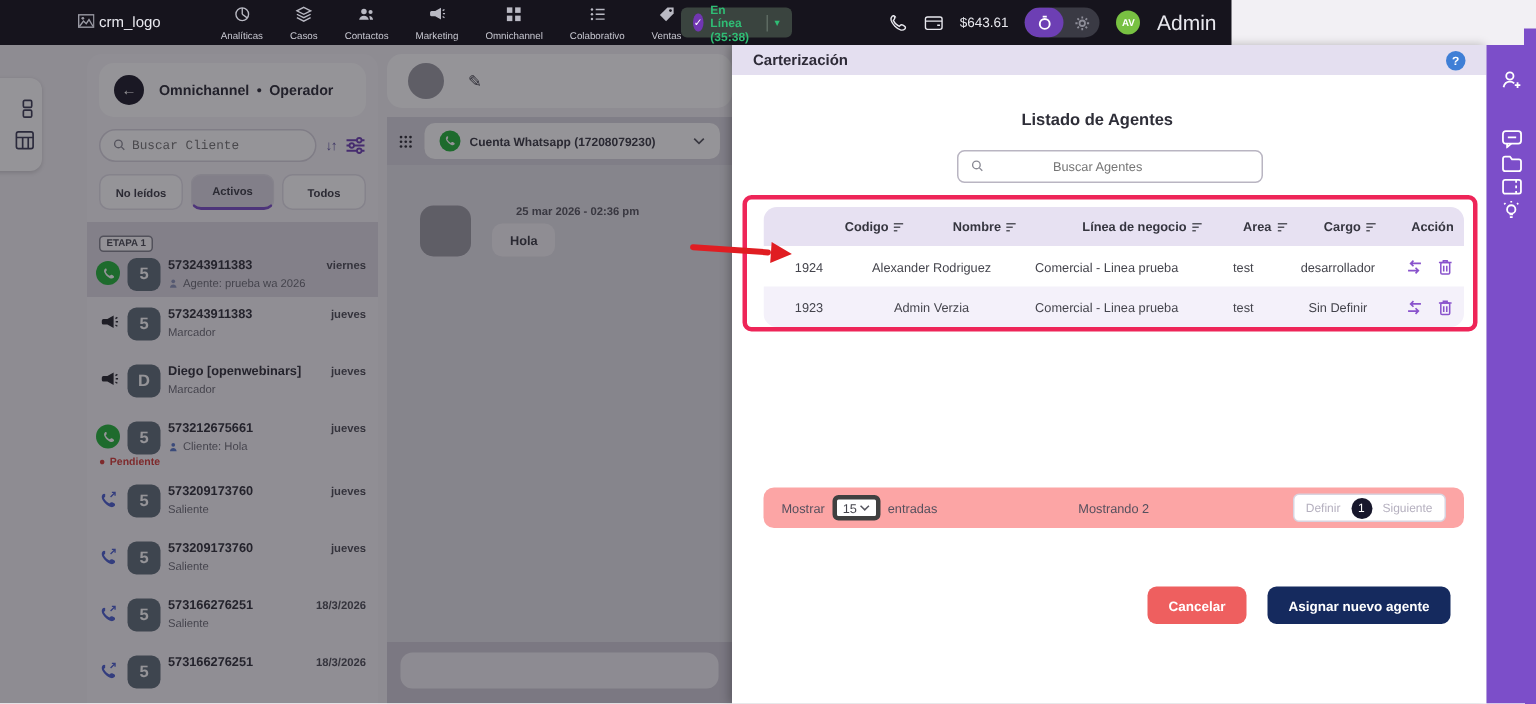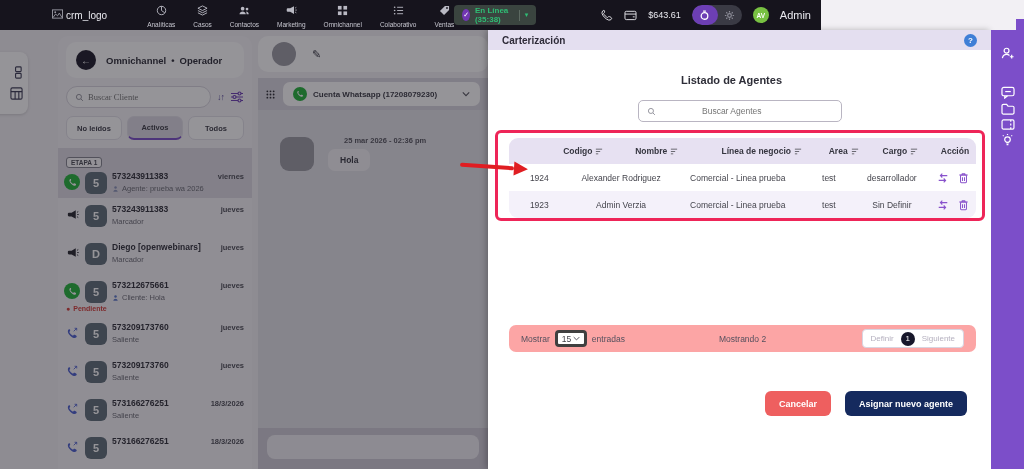--- a/index.html
+++ b/index.html
@@ -17,37 +17,37 @@
   .check-circle { width:12px; height:12px; border-radius:50%; background:#7136b2; color:#fff; font-size:7px; display:flex; align-items:center; justify-content:center; }
   .status-label { color:#2fbd74; font-size:8px; font-weight:bold; }
   .status-sep { width:1px; height:11px; background:#5d6a62; }
   .status-caret { color:#2fbd74; font-size:7px; }
   .top-icons { display:flex; align-items:center; gap:11px; margin-right:10px; }
   .balance { color:#e9e9ef; font-size:9px; }
   .toggle-pill { display:flex; height:20px; border-radius:11px; background:#3a3a44; overflow:hidden; }
   .toggle-left { width:26px; background:#6d3fb4; border-radius:11px; display:flex; align-items:center; justify-content:center; color:#fff; }
   .toggle-right { width:24px; display:flex; align-items:center; justify-content:center; color:#8d8d98; }
   .user-avatar { width:16px; height:16px; border-radius:50%; background:#78c142; color:#fff; font-size:6.5px; font-weight:bold; display:flex; align-items:center; justify-content:center; }
-  .user-name { color:#e9e9ef; font-size:11px; }
+  .user-name { color:#e9e9ef; font-size:14px; }
 
   
   .left-app { position:absolute; left:0; top:30px; width:488px; height:439px; background:#f2f0f4; overflow:hidden; z-index:1; }
   .dim-overlay { position:absolute; inset:0; background:rgba(24,22,30,0.46); z-index:5; }
 
   .mini-toolbar { position:absolute; left:-10px; top:22px; width:38px; height:62px; background:#fff; border-radius:8px; box-shadow:0 1px 3px rgba(0,0,0,.15); display:flex; flex-direction:column; align-items:flex-end; justify-content:center; gap:8px; padding-right:5px; }
   .mini-btn { color:#3c3c55; display:flex; }
 
   
   .side-panel { position:absolute; left:58px; top:6px; width:194px; height:433px; background:#f6f4f8; border-radius:10px 10px 0 0; }
   .side-head { margin:6px 8px 0; background:#fff; border-radius:10px; height:36px; display:flex; align-items:center; padding:0 10px; gap:10px; }
   .back-btn { width:20px; height:20px; border-radius:50%; background:#1d1b29; color:#fff; font-size:10px; display:flex; align-items:center; justify-content:center; }
   .side-title { font-size:9.5px; font-weight:bold; color:#2c2c36; display:flex; gap:5px; align-items:center; }
   .search-row { margin:8px 8px 0; display:flex; align-items:center; gap:6px; }
   .search-box { flex:1; height:22px; background:#fff; border:1px solid #d8d5de; border-radius:11px; display:flex; align-items:center; padding:0 8px; gap:4px; color:#8b8b95; }
-  .search-box input { border:none; outline:none; width:100%; font-size:8.5px; background:transparent; color:#44444c; font-family:Liberation Serif, serif; }
+  .search-box input { border:none; outline:none; width:100%; font-size:8.5px; background:transparent; color:#44444c; font-family:Liberation Mono, monospace; }
   .sort-toggle { font-size:9px; font-weight:bold; color:#5c4f9e; letter-spacing:-1px; }
   .filter-btn { color:#6d3fb4; display:flex; }
   .tabs { margin:8px 8px 0; display:flex; gap:5px; }
   .tab { flex:1; height:24px; background:#fff; border:1px solid #e2dfe8; border-radius:7px; font-size:7.5px; font-weight:bold; color:#3c3c46; display:flex; align-items:center; justify-content:center; }
   .tab.active { background:#dcd9e3; border-bottom:2px solid #7b4ec8; }
 
   .conv-list { margin-top:8px; }
   .conv { position:relative; display:flex; align-items:flex-start; padding:6px 8px 4px 6px; gap:5px; min-height:38px; }
   .conv.selected { background:#dedbe4; }
   .stage-tag { display:inline-block; border:1px solid #84848e; border-radius:3px; background:#fbfafc; font-size:6.5px; font-weight:bold; color:#4a4a54; padding:1px 4px; margin:0 0 3px 2px; }

